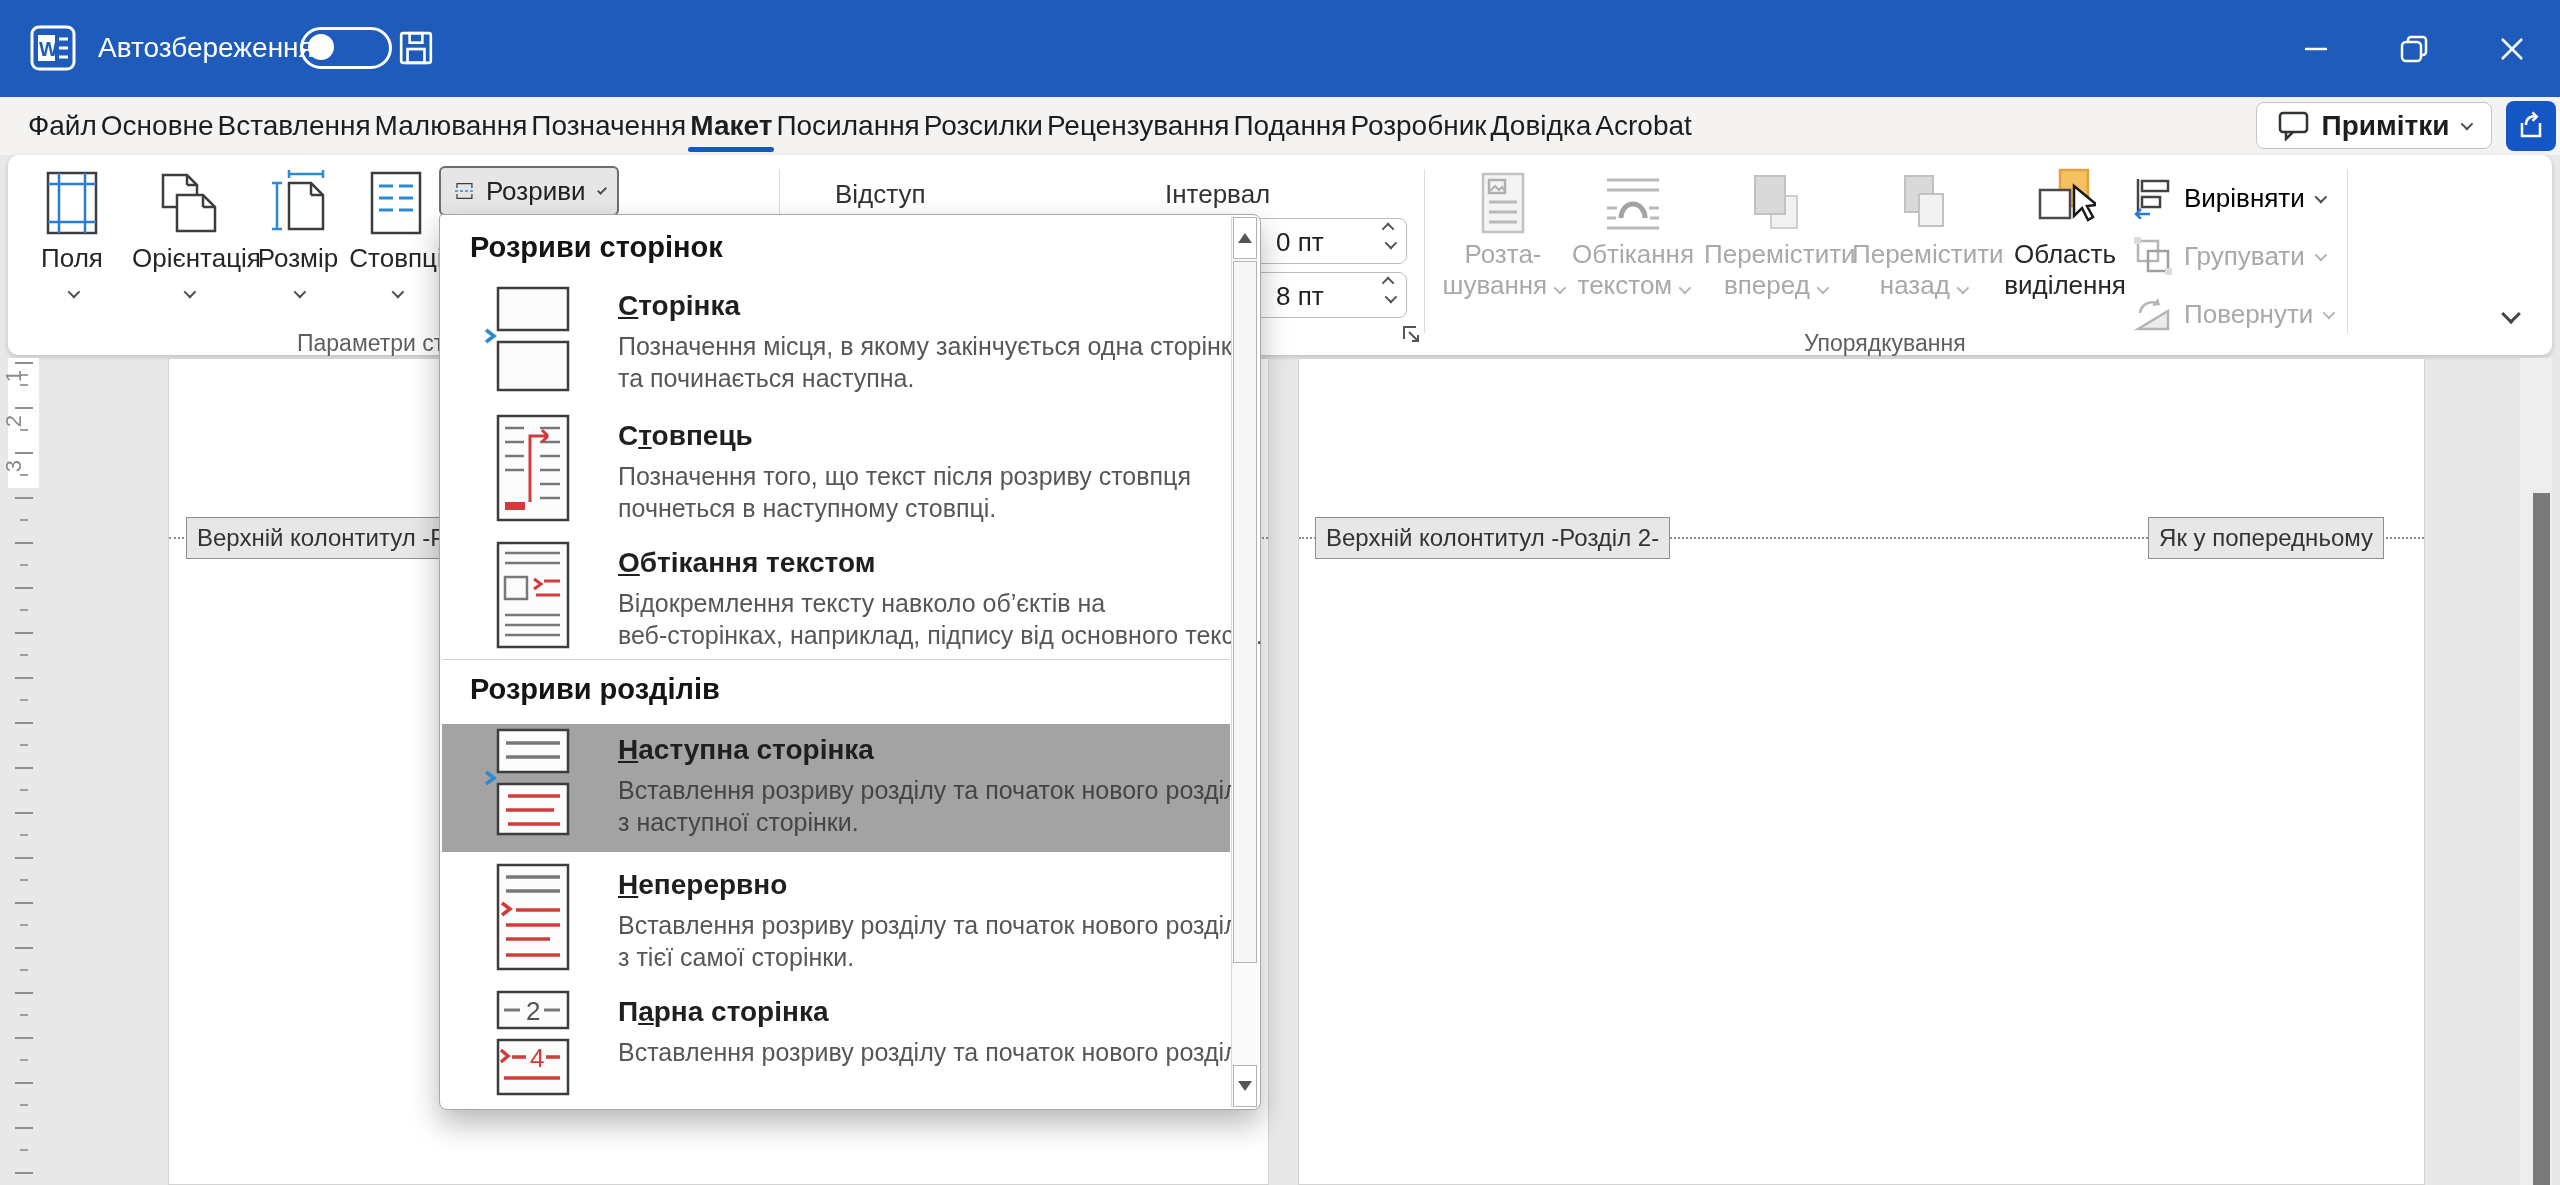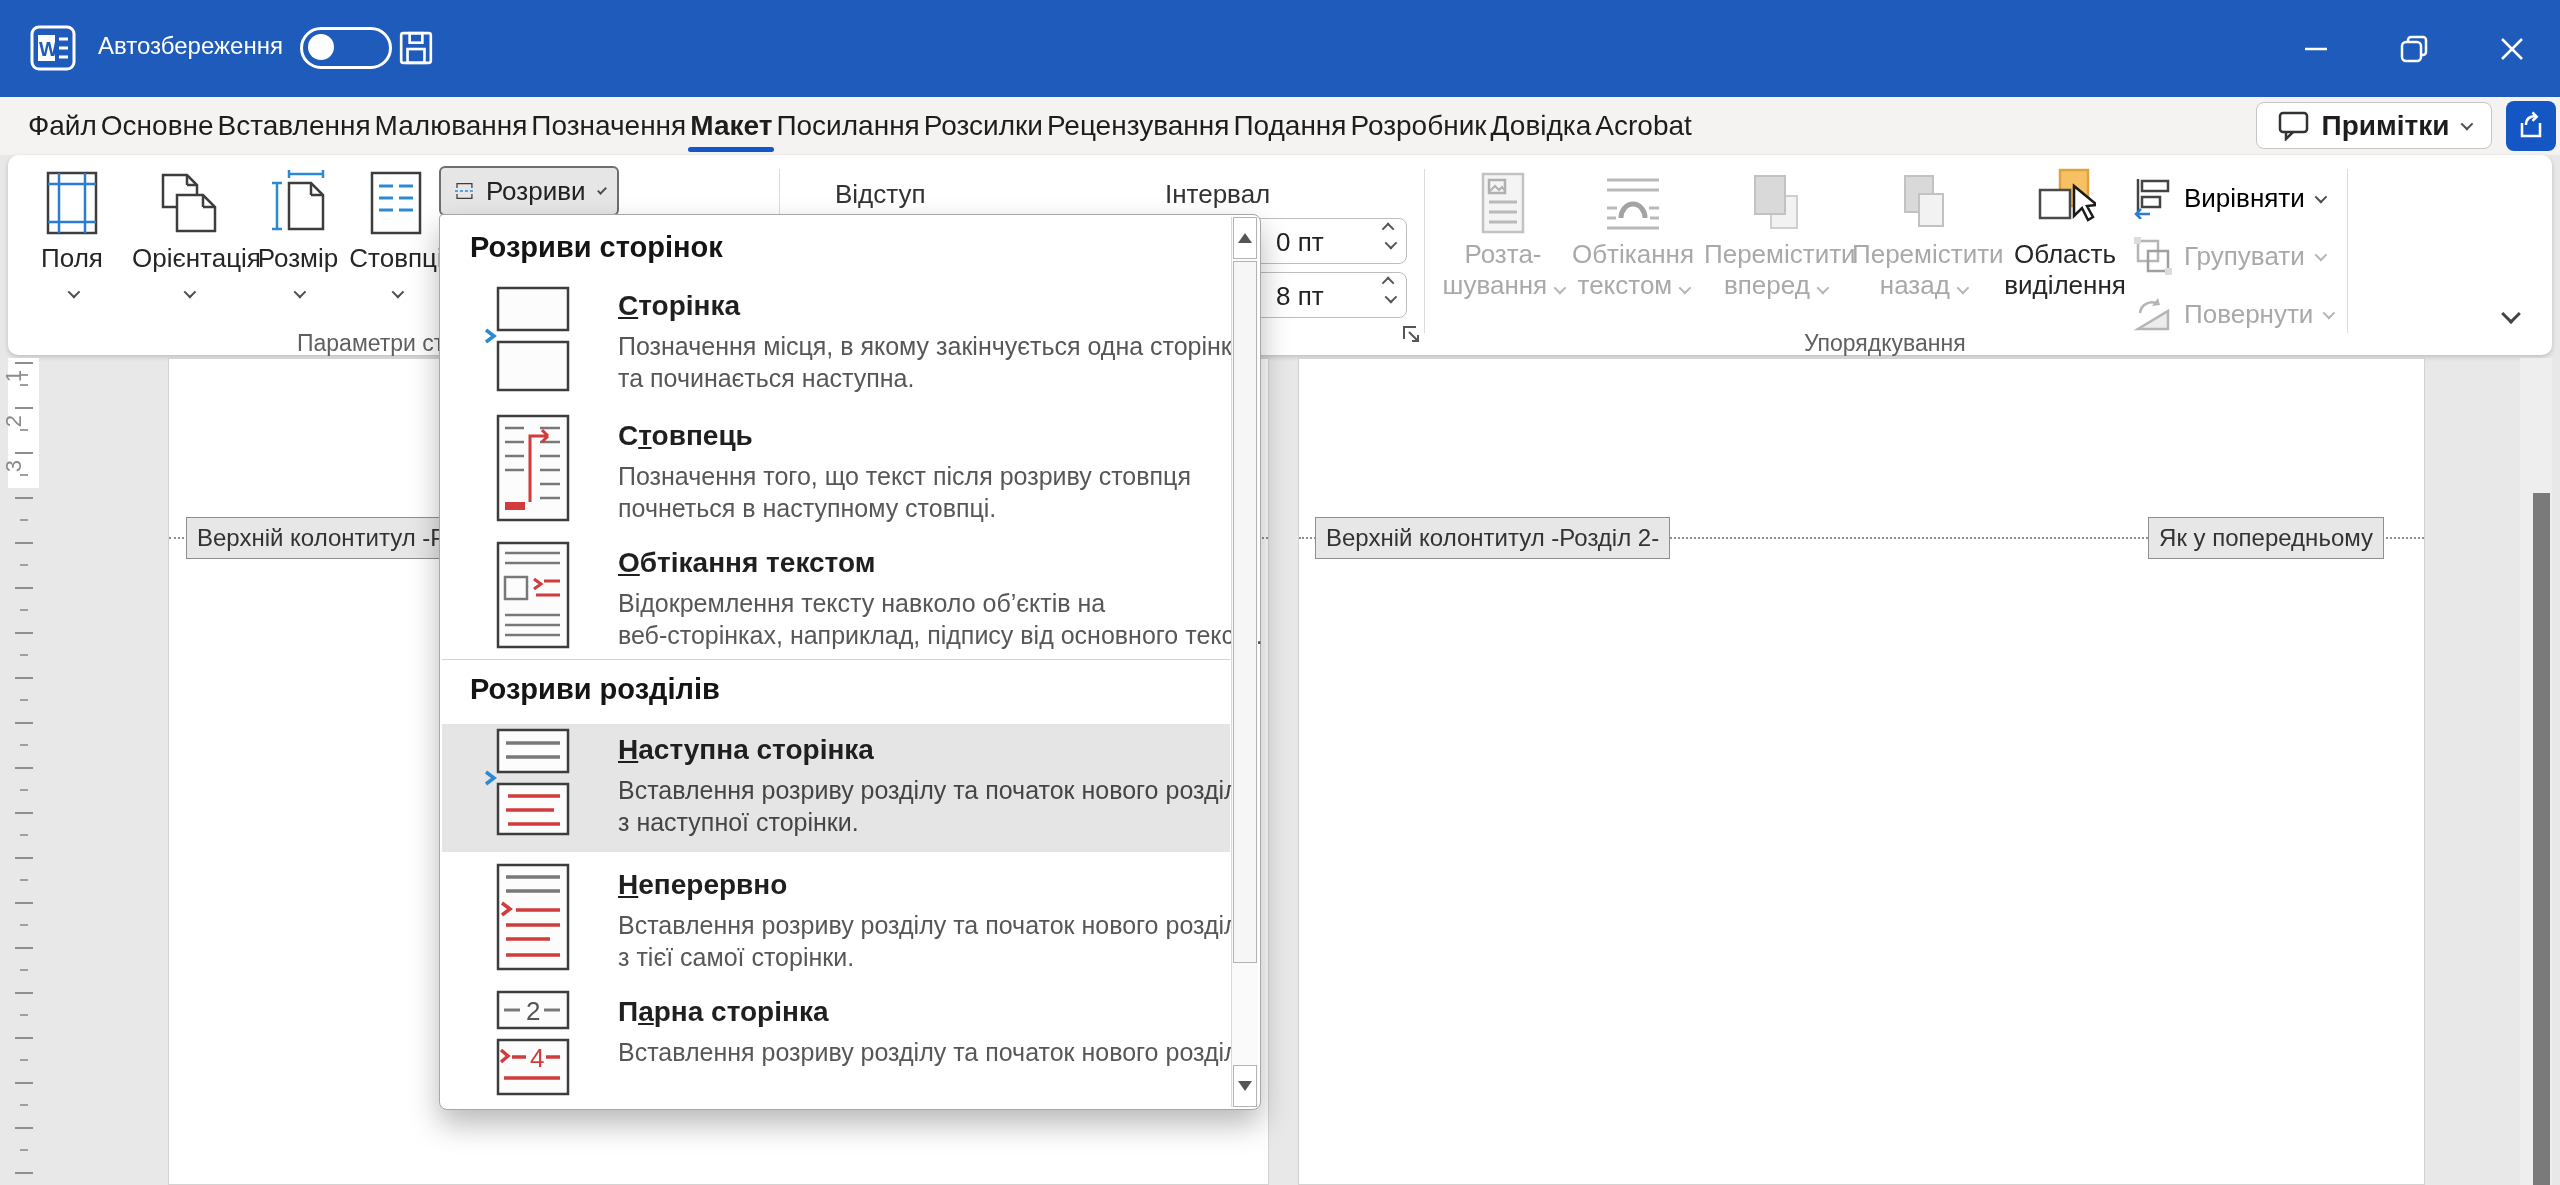--- a/index.html
+++ b/index.html
@@ -3,21 +3,21 @@
 <meta charset="utf-8">
 <style>
   * { margin:0; padding:0; box-sizing:border-box; }
   html,body { width:2560px; height:1185px; overflow:hidden; }
   body { font-family:"Liberation Sans", sans-serif; }
   #root { position:absolute; inset:0; width:2560px; height:1185px; background:#e9e8e8; overflow:hidden; }
 
   
   .titlebar { position:absolute; left:0; top:0; width:2560px; height:97px; background:#1e5bbb; color:#fff; }
   .word-logo { position:absolute; left:30px; top:25px; width:46px; height:46px; }
-  .autosave-label { position:absolute; left:98px; top:32px; font-size:24px; color:#fff;text-align:center; }
+  .autosave-label { position:absolute; left:98px; top:32px; font-size:28px; color:#fff;text-align:center; }
   .toggle { position:absolute; left:300px; top:27px; width:92px; height:42px; border:3px solid #fff; border-radius:22px; }
   .toggle .knob { position:absolute; left:5px; top:4px; width:26px; height:26px; border:0; border-radius:50%; background:#fff; }
   .save-ic { position:absolute; left:398px; top:30px; }
   .wbtn { position:absolute; top:0; width:64px; height:97px; display:flex; align-items:center; justify-content:center; }
   .wbtn.min { left:2284px; } .wbtn.res { left:2382px; } .wbtn.cls { left:2480px; }
 
   
   .tabrow { position:absolute; left:0; top:97px; width:2560px; height:58px; background:#f4f3f2; }
   .tabs { position:absolute; left:26px; top:0; height:58px; display:flex; align-items:center; }
   .tab { font-size:28px; color:#1d1d1d; white-space:nowrap; position:relative; padding:0 2px; cursor:default; }
@@ -72,21 +72,21 @@
   .ruler .num { position:absolute; left:-16px; width:44px; text-align:center; font-size:22px; color:#8a8a8a; transform:rotate(-90deg); }
 
   .vscroll-track { position:absolute; left:2520px; top:358px; width:32px; height:827px; background:#efeeee; }
   .vscroll-thumb { position:absolute; left:2533px; top:493px; width:17px; height:692px; background:#7a7a7a; }
 
   
   .menu { position:absolute; left:439px; top:214px; width:822px; height:896px; background:#fff; border:1.5px solid #a7a7a7; border-radius:4px 8px 8px 8px; box-shadow:0 14px 30px rgba(0,0,0,.28); z-index:50; }
   .mheader { position:absolute; left:30px; font-size:29px; font-weight:700; color:#141414; white-space:nowrap; }
   .mdivider { position:absolute; left:2px; right:30px; top:444px; border-top:1.5px solid #d2d2d2; }
   .mitem { position:absolute; left:2px; right:30px; }
-  .mitem.hl { background:#e5e5e5; }
+  .mitem.hl { background:#a3a3a3; }
   .micon { position:absolute; left:42px; top:4px; }
   .mtitle { position:absolute; left:176px; top:10px; font-size:28px; font-weight:700; color:#1f1f1f; white-space:nowrap; }
   .mtitle .u { text-decoration:underline; }
   .mdesc { position:absolute; left:176px; font-size:25px; color:#575757; white-space:nowrap; }
   .mitem.hl .mdesc { color:#454545; }
   .d1 { top:52px; } .d2 { top:84px; }
 
   .mscroll { position:absolute; right:2px; top:2px; width:27px; height:890px; background:#fafafa; border-left:1px solid #d9d9d9; z-index:60; }
   .mbtn { position:absolute; left:1px; width:24px; height:42px; background:#fff; border:1px solid #b3b3b3; display:flex; align-items:center; justify-content:center; }
   .mbtn.up { top:0; } .mbtn.down { bottom:0; }

